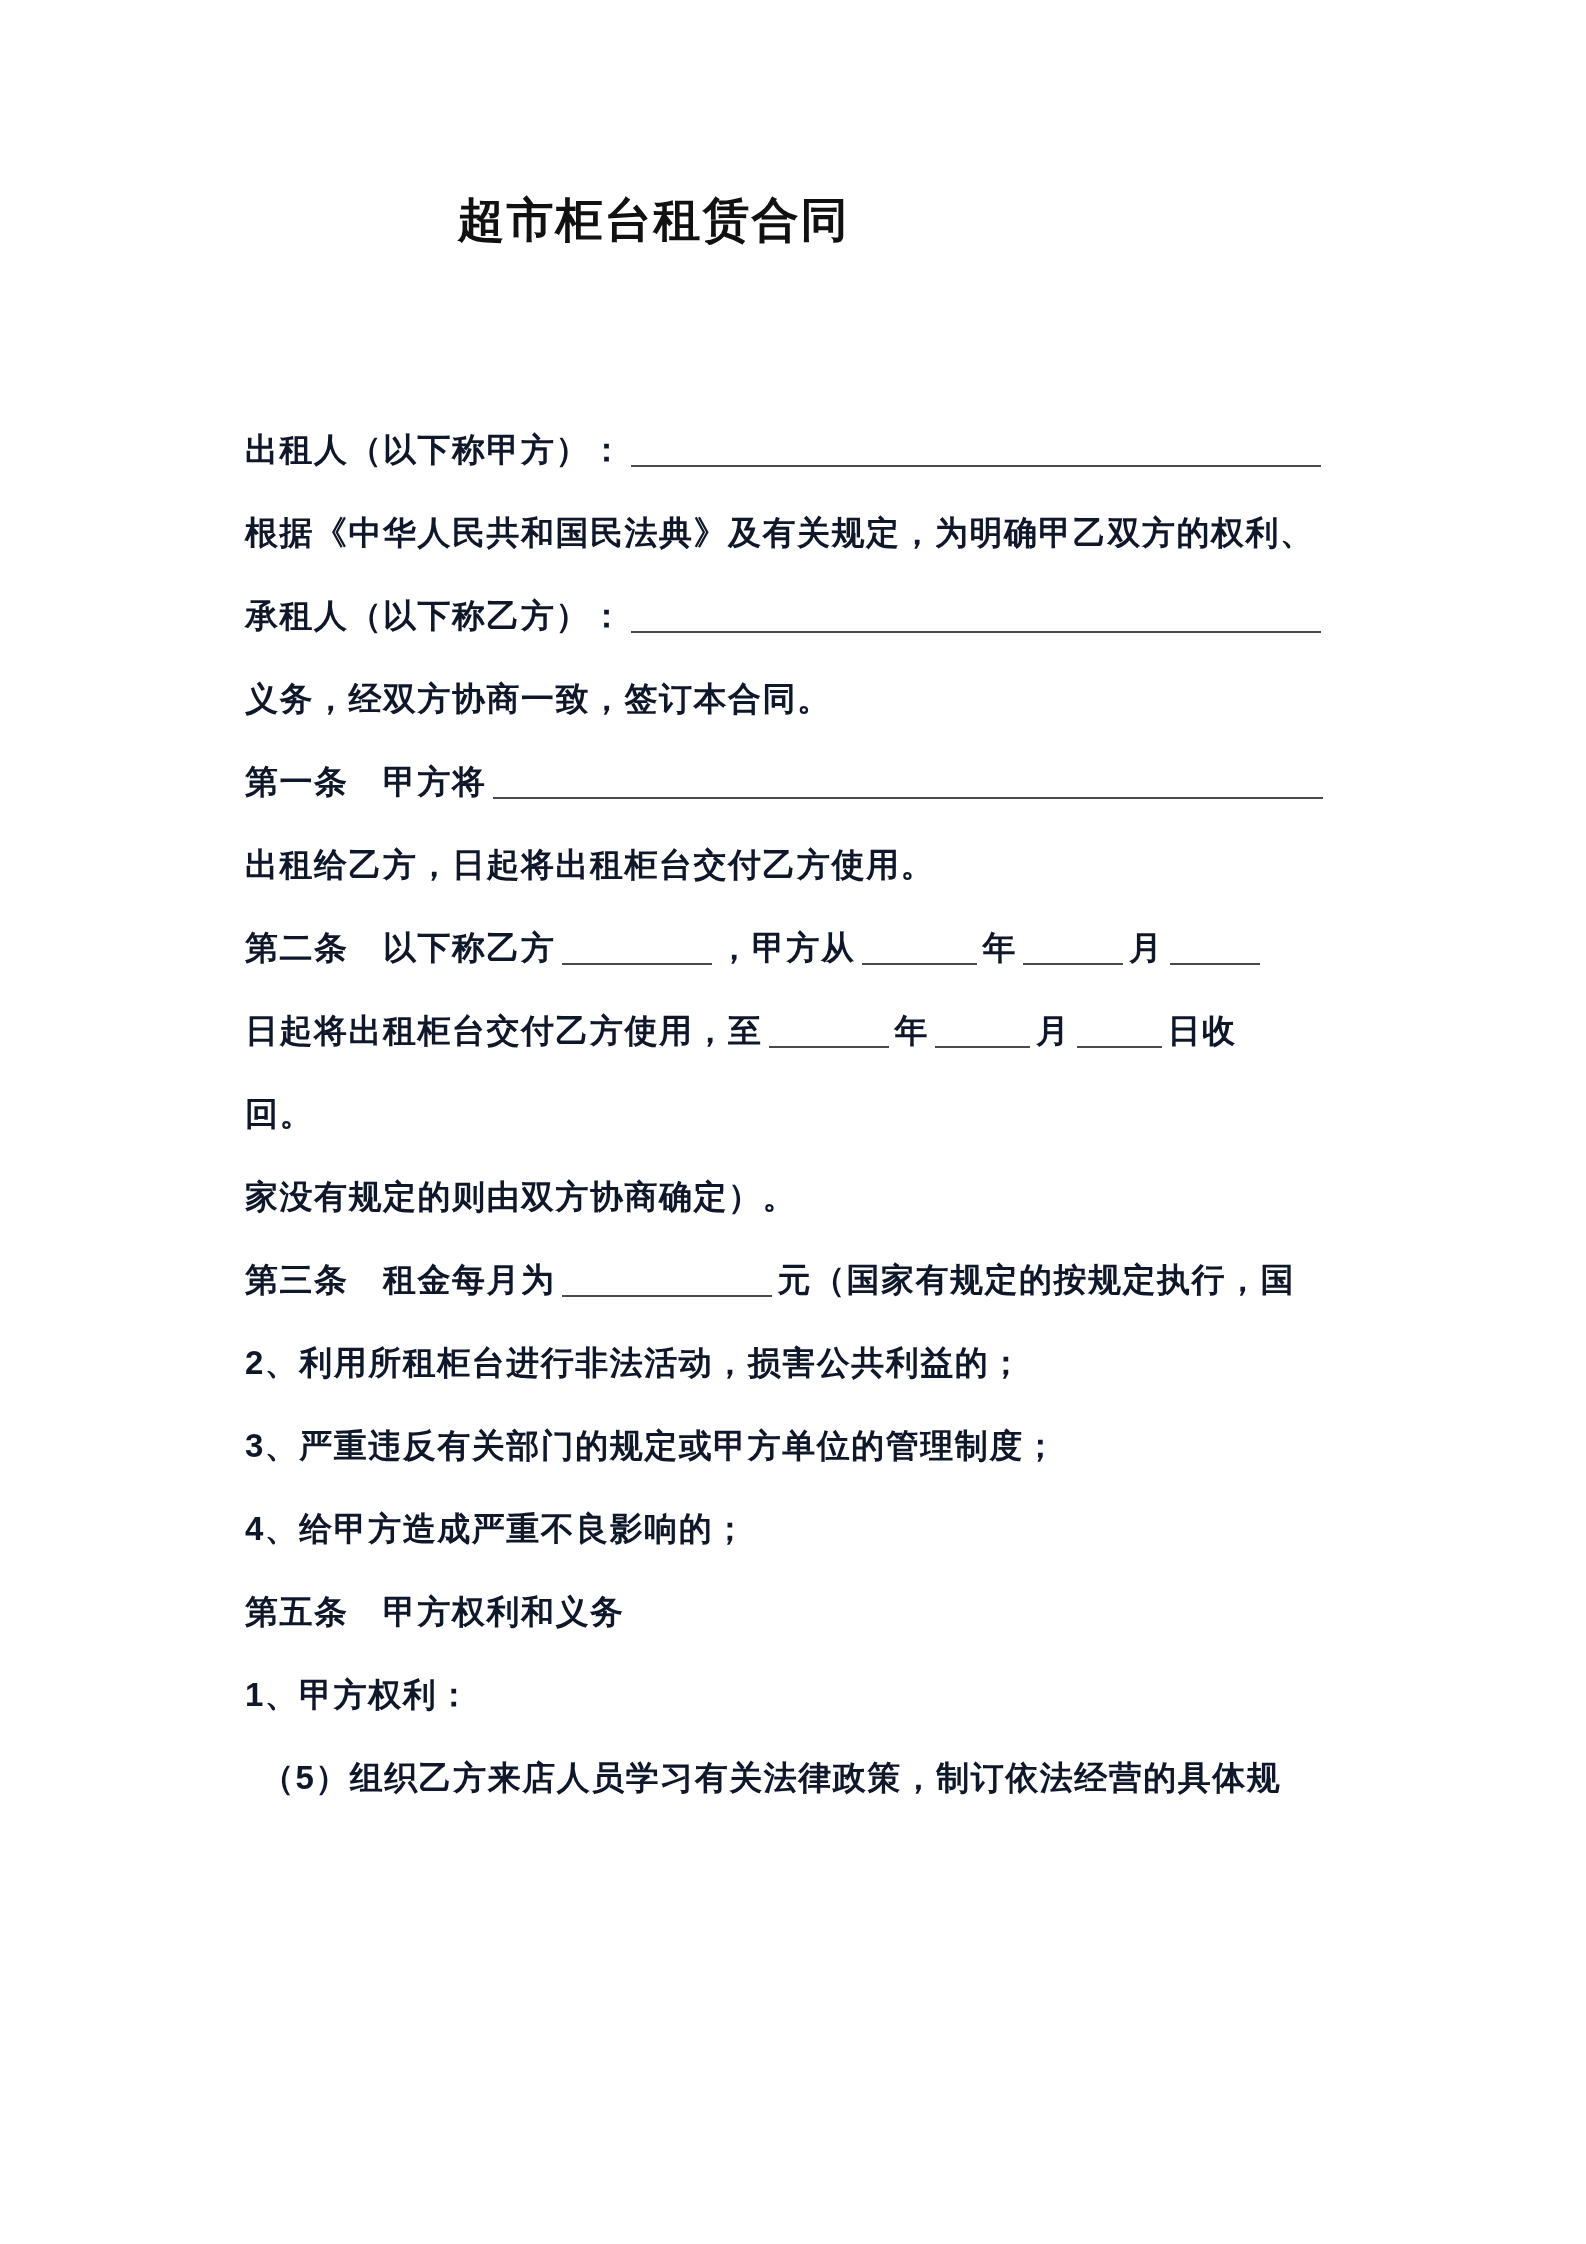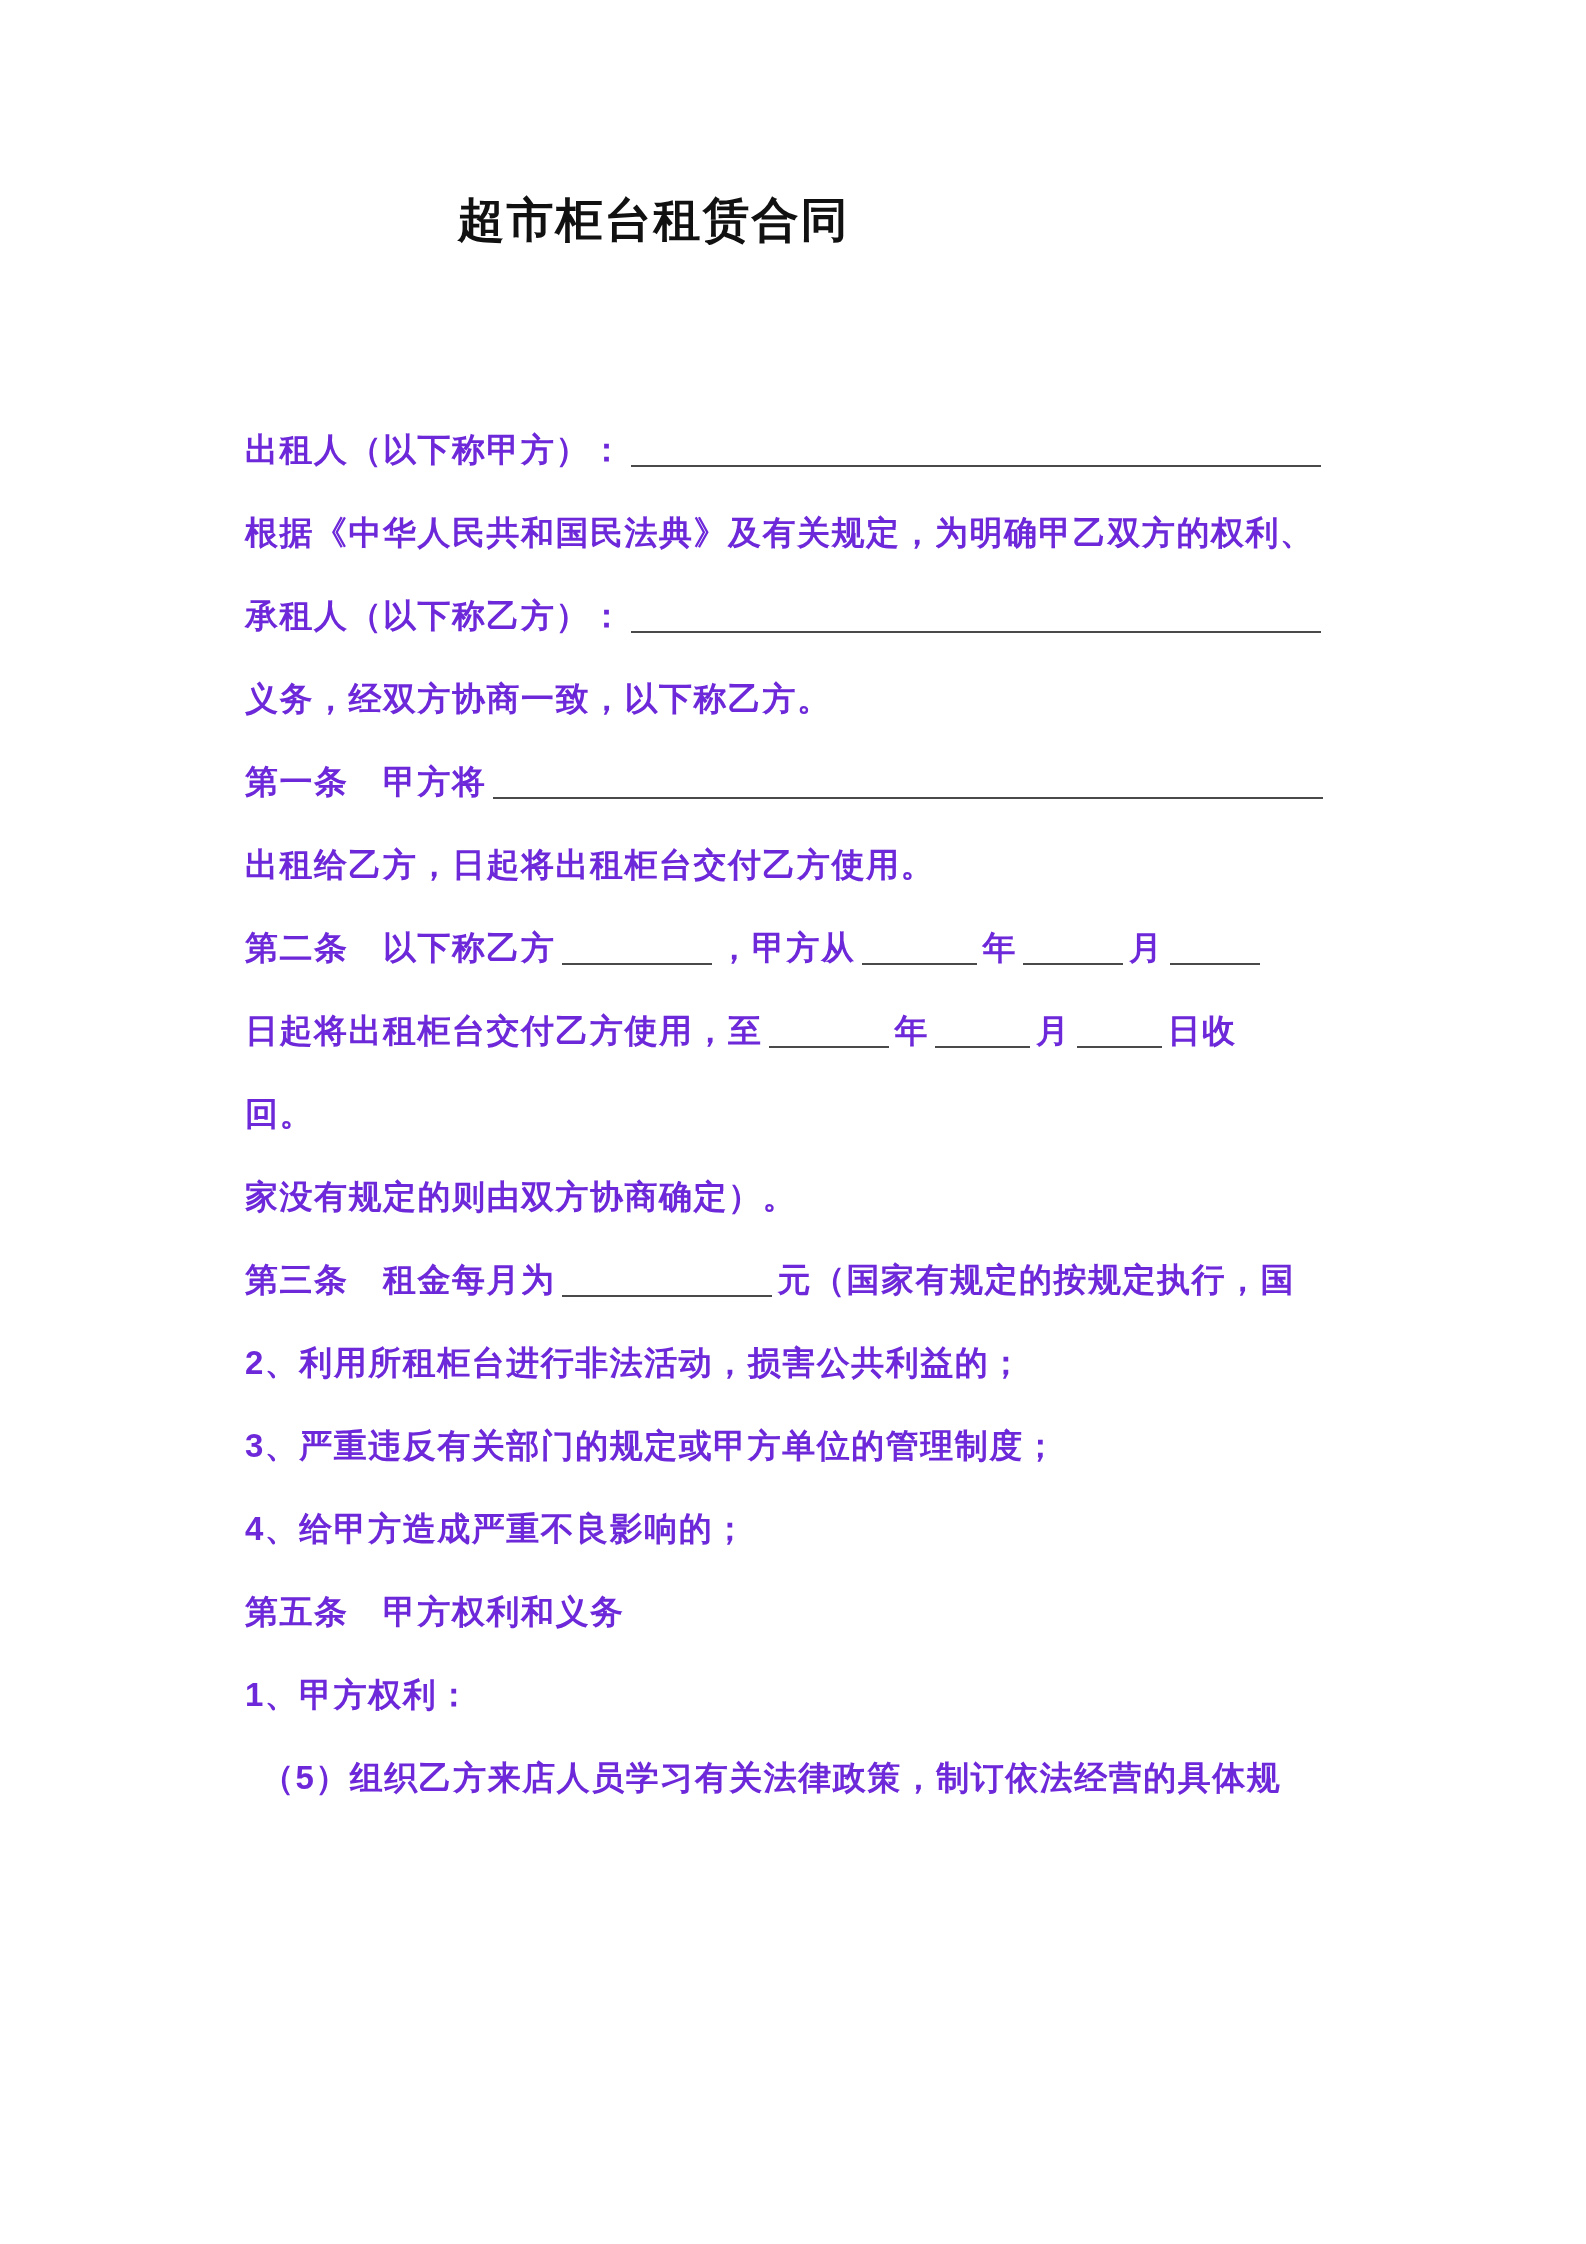--- a/index.html
+++ b/index.html
@@ -36,21 +36,21 @@
   .doc-body {
     width: 1111px;
   }
   .line {
     height: 83px;
     line-height: 83px;
     font-size: 33px;
     font-weight: 700;
     letter-spacing: 1.5px;
     white-space: nowrap;
-    color: #6d28d9;
+    color: #0f172a;
   }
   .line .text {
     display: inline;
   }
   .blank {
     display: inline-block;
     height: 30px;
     vertical-align: -6px;
     border-bottom: 2px solid #4a4a4a;
     margin: 0 6px;
@@ -58,21 +58,21 @@
 </style>
 </head>
 <body>
 
 <div class="page">
   <h1 class="title">超市柜台租赁合同</h1>
   <div class="doc-body">
       <div class="line"><span class="text">出租人（以下称甲方）：</span><span class="blank" style="width: 690px;"></span></div>
       <div class="line"><span class="text">根据《中华人民共和国民法典》及有关规定，为明确甲乙双方的权利、</span></div>
       <div class="line"><span class="text">承租人（以下称乙方）：</span><span class="blank" style="width: 690px;"></span></div>
-      <div class="line"><span class="text">义务，经双方协商一致，以下称乙方。</span></div>
+      <div class="line"><span class="text">义务，经双方协商一致，签订本合同。</span></div>
       <div class="line"><span class="text">第一条　甲方将</span><span class="blank" style="width: 830px;"></span></div>
       <div class="line"><span class="text">出租给乙方，日起将出租柜台交付乙方使用。</span></div>
       <div class="line"><span class="text">第二条　以下称乙方</span><span class="blank" style="width: 150px;"></span><span class="text">，甲方从</span><span class="blank" style="width: 115px;"></span><span class="text">年</span><span class="blank" style="width: 100px;"></span><span class="text">月</span><span class="blank" style="width: 90px;"></span></div>
       <div class="line"><span class="text">日起将出租柜台交付乙方使用，至</span><span class="blank" style="width: 120px;"></span><span class="text">年</span><span class="blank" style="width: 95px;"></span><span class="text">月</span><span class="blank" style="width: 85px;"></span><span class="text">日收</span></div>
       <div class="line"><span class="text">回。</span></div>
       <div class="line"><span class="text">家没有规定的则由双方协商确定）。</span></div>
       <div class="line"><span class="text">第三条　租金每月为</span><span class="blank" style="width: 210px;"></span><span class="text">元（国家有规定的按规定执行，国</span></div>
       <div class="line"><span class="text">2、利用所租柜台进行非法活动，损害公共利益的；</span></div>
       <div class="line"><span class="text">3、严重违反有关部门的规定或甲方单位的管理制度；</span></div>
       <div class="line"><span class="text">4、给甲方造成严重不良影响的；</span></div>

